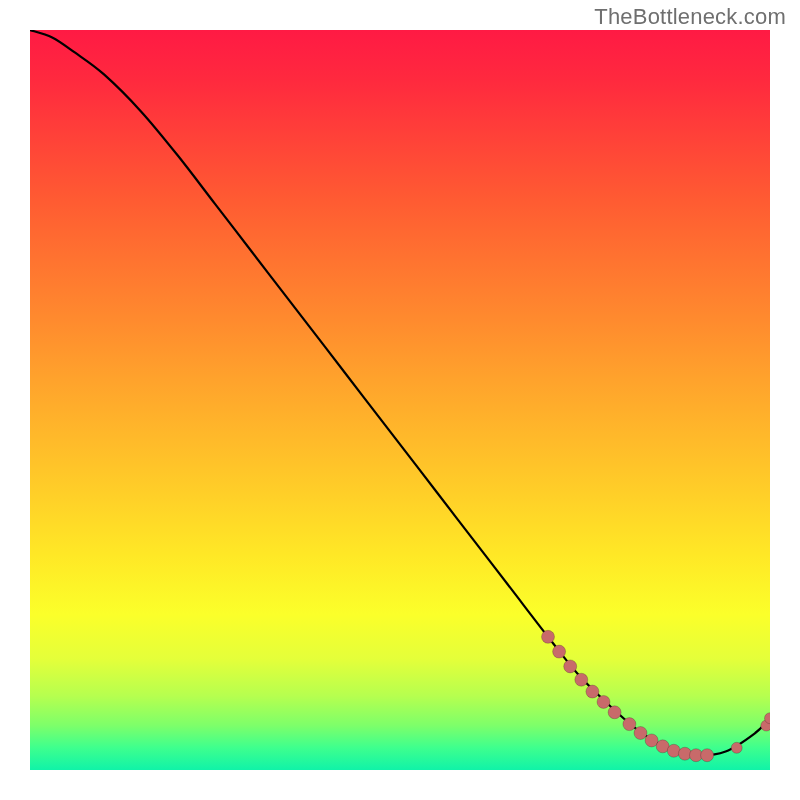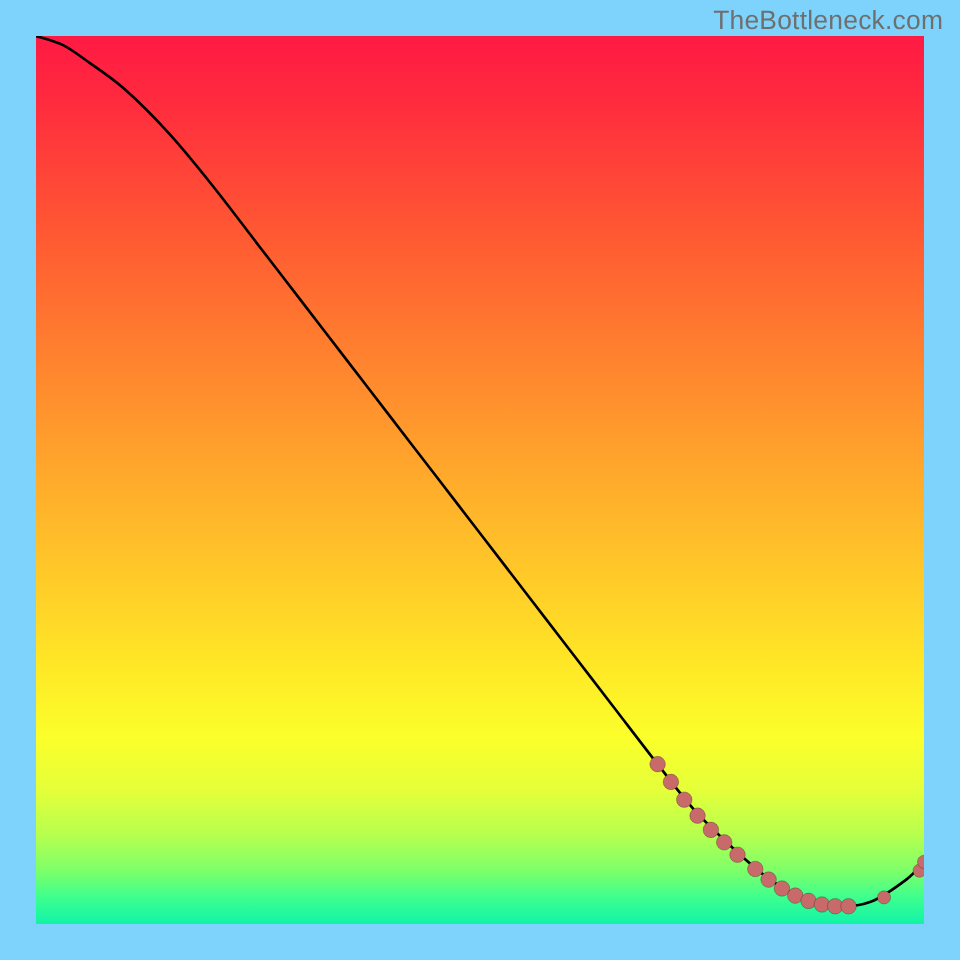--- a/index.html
+++ b/index.html
@@ -8,21 +8,21 @@
     width: 800px;
     height: 800px;
     background: #000;
     overflow: hidden;
     font-family: Arial, Helvetica, sans-serif;
   }
   .frame {
     position: relative;
     width: 800px;
     height: 800px;
-    background: #7dd3fc;
+    background: #ffffff;
   }
   .watermark {
     position: absolute;
     top: 4px;
     right: 14px;
     color: #6f6f6f;
     font-size: 22px;
     font-weight: 500;
     letter-spacing: 0.2px;
     user-select: none;

